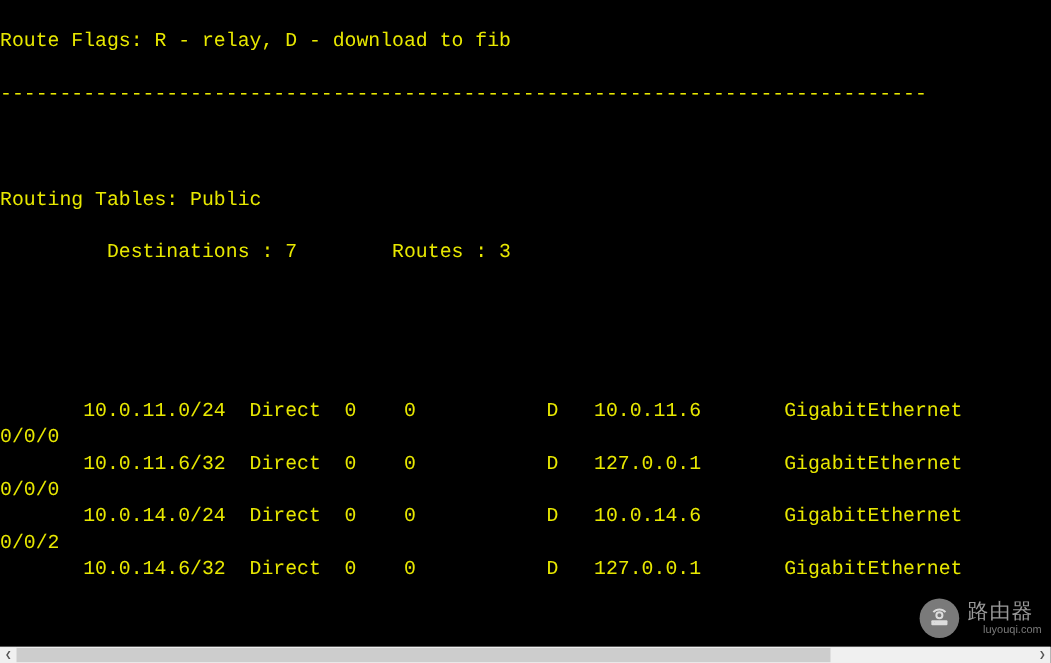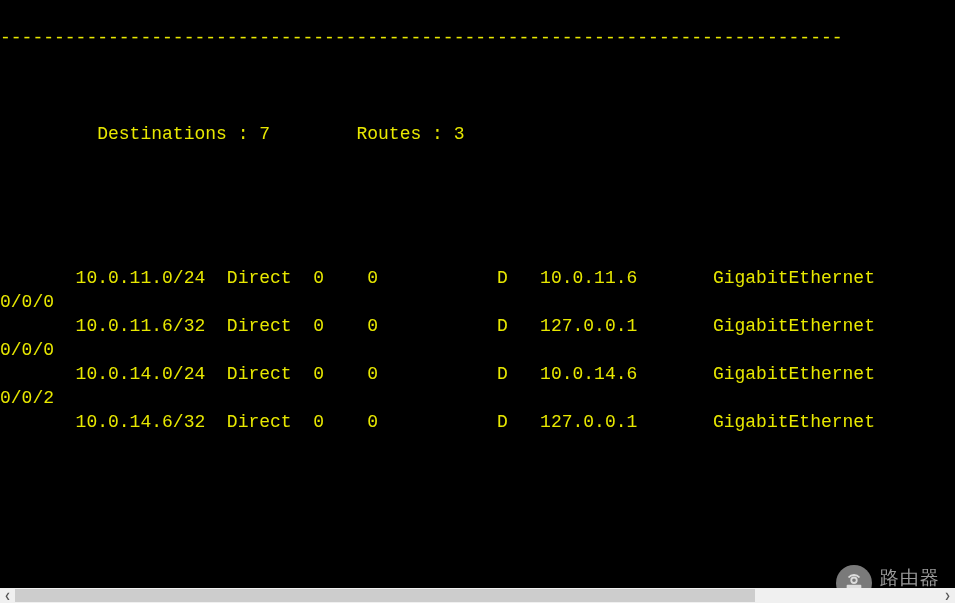--- a/index.html
+++ b/index.html
@@ -19,21 +19,21 @@
       line-height: 24px;
       white-space: pre;
       overflow: hidden;
     }
     .prompt-angle { color: #e8e800; }
     .prompt-host { color: #e8e800; }
     .row { }
     .logo-block {
       position: absolute;
       right: 8px;
-      bottom: 2px;
+      bottom: 23px;
       display: flex;
       align-items: center;
       gap: 8px;
     }
     .logo-circle {
       width: 36px;
       height: 36px;
       border-radius: 50%;
       background: #7a7a7a;
       display: flex;
@@ -78,22 +78,24 @@
       height: 13px;
       width: 80%;
       background: #cdcdcd;
       border-radius: 0;
     }
   </style>
 </head>
 <body>
 
 <div class="terminal">
+<div class="row">Route Flags: R - relay, D - download to fib</div>
 <div class="row">------------------------------------------------------------------------------</div>
 <div class="row"> </div>
+<div class="row">Routing Tables: Public</div>
 <div class="row">         Destinations : 7        Routes : 3</div>
 <div class="row"> </div>
 <div class="row"> </div>
 <div id="routes-container"><div class="row">       10.0.11.0/24  Direct  0    0           D   10.0.11.6       GigabitEthernet</div><div class="row">0/0/0</div><div class="row">       10.0.11.6/32  Direct  0    0           D   127.0.0.1       GigabitEthernet</div><div class="row">0/0/0</div><div class="row">       10.0.14.0/24  Direct  0    0           D   10.0.14.6       GigabitEthernet</div><div class="row">0/0/2</div><div class="row">       10.0.14.6/32  Direct  0    0           D   127.0.0.1       GigabitEthernet</div></div>
 
 
 </div>
 
 <div class="logo-block">
   <div class="logo-circle">

